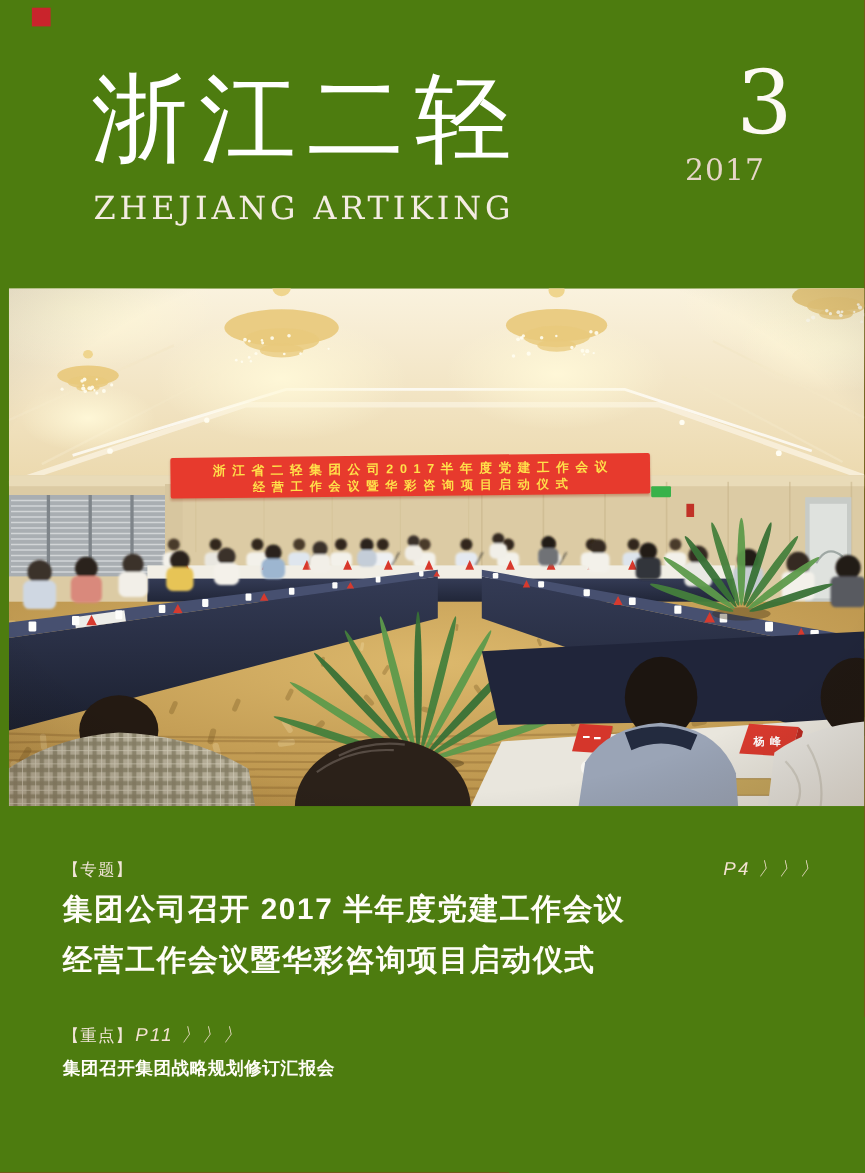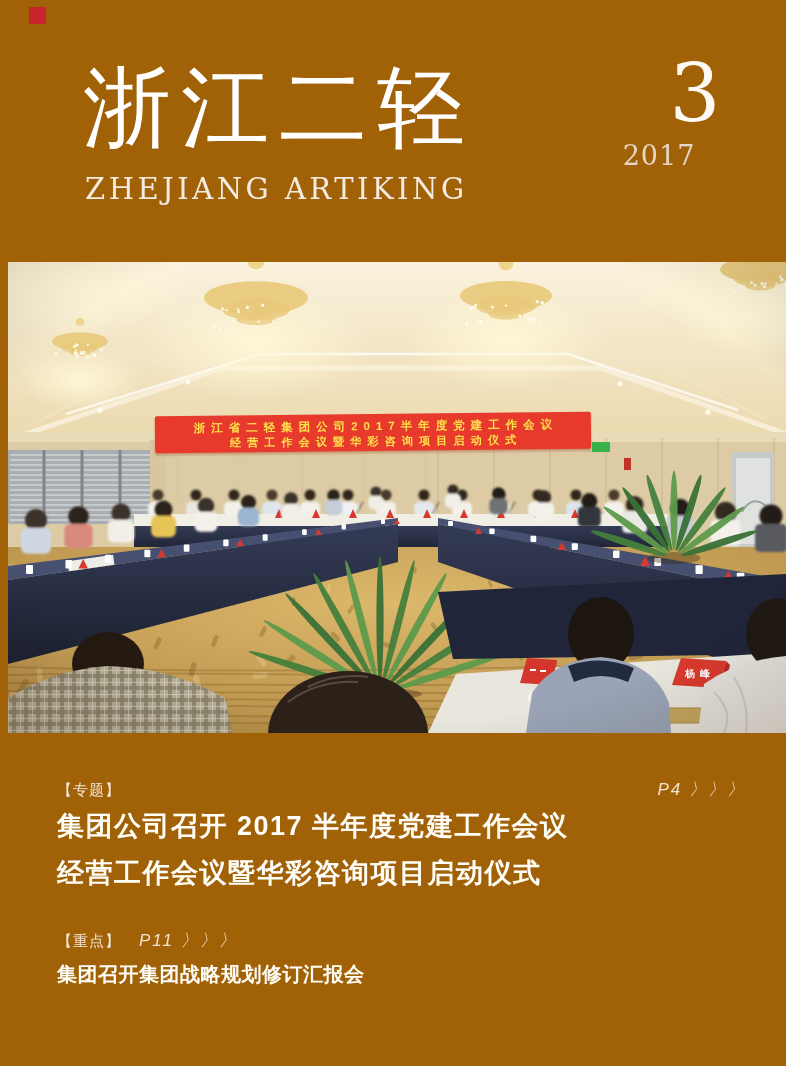--- a/index.html
+++ b/index.html
@@ -1,16 +1,16 @@
 <!DOCTYPE html>
 <html><head>
 <meta charset="utf-8">
 <style>
   html,body{margin:0;padding:0;background:#8E4423;}
-  .cover{position:relative;width:786px;height:1066px;background:#a16207;overflow:hidden;
+  .cover{position:relative;width:786px;height:1066px;background:#4d7c0f;overflow:hidden;
          font-family:"Liberation Sans",sans-serif;}
   
   .corner-mark{position:absolute;left:29px;top:7px;width:17px;height:17px;background:#C9242C;}
   .title-cn{position:absolute;left:83px;top:58px;width:560px;color:#FFFFFF;
             font-family:"DejaVu Serif",serif;font-size:88px;letter-spacing:10px;
             line-height:100px;white-space:nowrap;}
   .title-en{position:absolute;left:85px;top:172px;color:#F4ECE2;
             font-family:"DejaVu Serif",serif;font-size:29px;letter-spacing:3.5px;white-space:nowrap;}
   .issue-no{position:absolute;left:660px;top:48px;width:70px;text-align:center;color:#FDF9F4;
             font-family:"DejaVu Serif",serif;font-size:80px;line-height:92px;}
@@ -21,22 +21,22 @@
   
   .features{position:absolute;left:57px;top:778px;width:689px;color:#fff;}
   .lead-row{display:flex;justify-content:space-between;align-items:baseline;}
   .tag{font-size:15px;color:#F1E5D8;letter-spacing:1px;}
   .pageref{font-size:17px;color:#F4E2D1;letter-spacing:2px;white-space:nowrap;font-style:italic;}
   .lead-h{font-size:27px;font-weight:700;color:#FFFDF8;letter-spacing:1.5px;line-height:43px;
           margin-top:4px;white-space:nowrap;}
   .col{position:absolute;top:929px;}
   .col-left{left:57px;}
   .col-right{left:405px;}
-  .col .trow{display:flex;gap:18px;align-items:baseline;text-align:right;}
-  .col-h{margin-top:9px;font-size:20px;font-weight:700;color:#FFFDF8;letter-spacing:.5px;white-space:nowrap;}
+  .col .trow{display:flex;gap:2px;align-items:baseline;text-align:right;}
+  .col-h{margin-top:9px;font-size:16px;font-weight:700;color:#FFFDF8;letter-spacing:.5px;white-space:nowrap;}
 </style>
 </head>
 <body>
 
 <div class="cover">
 
   <div class="corner-mark"></div>
 
   <div class="title-cn">浙江二轻</div>
   <div class="title-en">ZHEJIANG ARTIKING</div>

